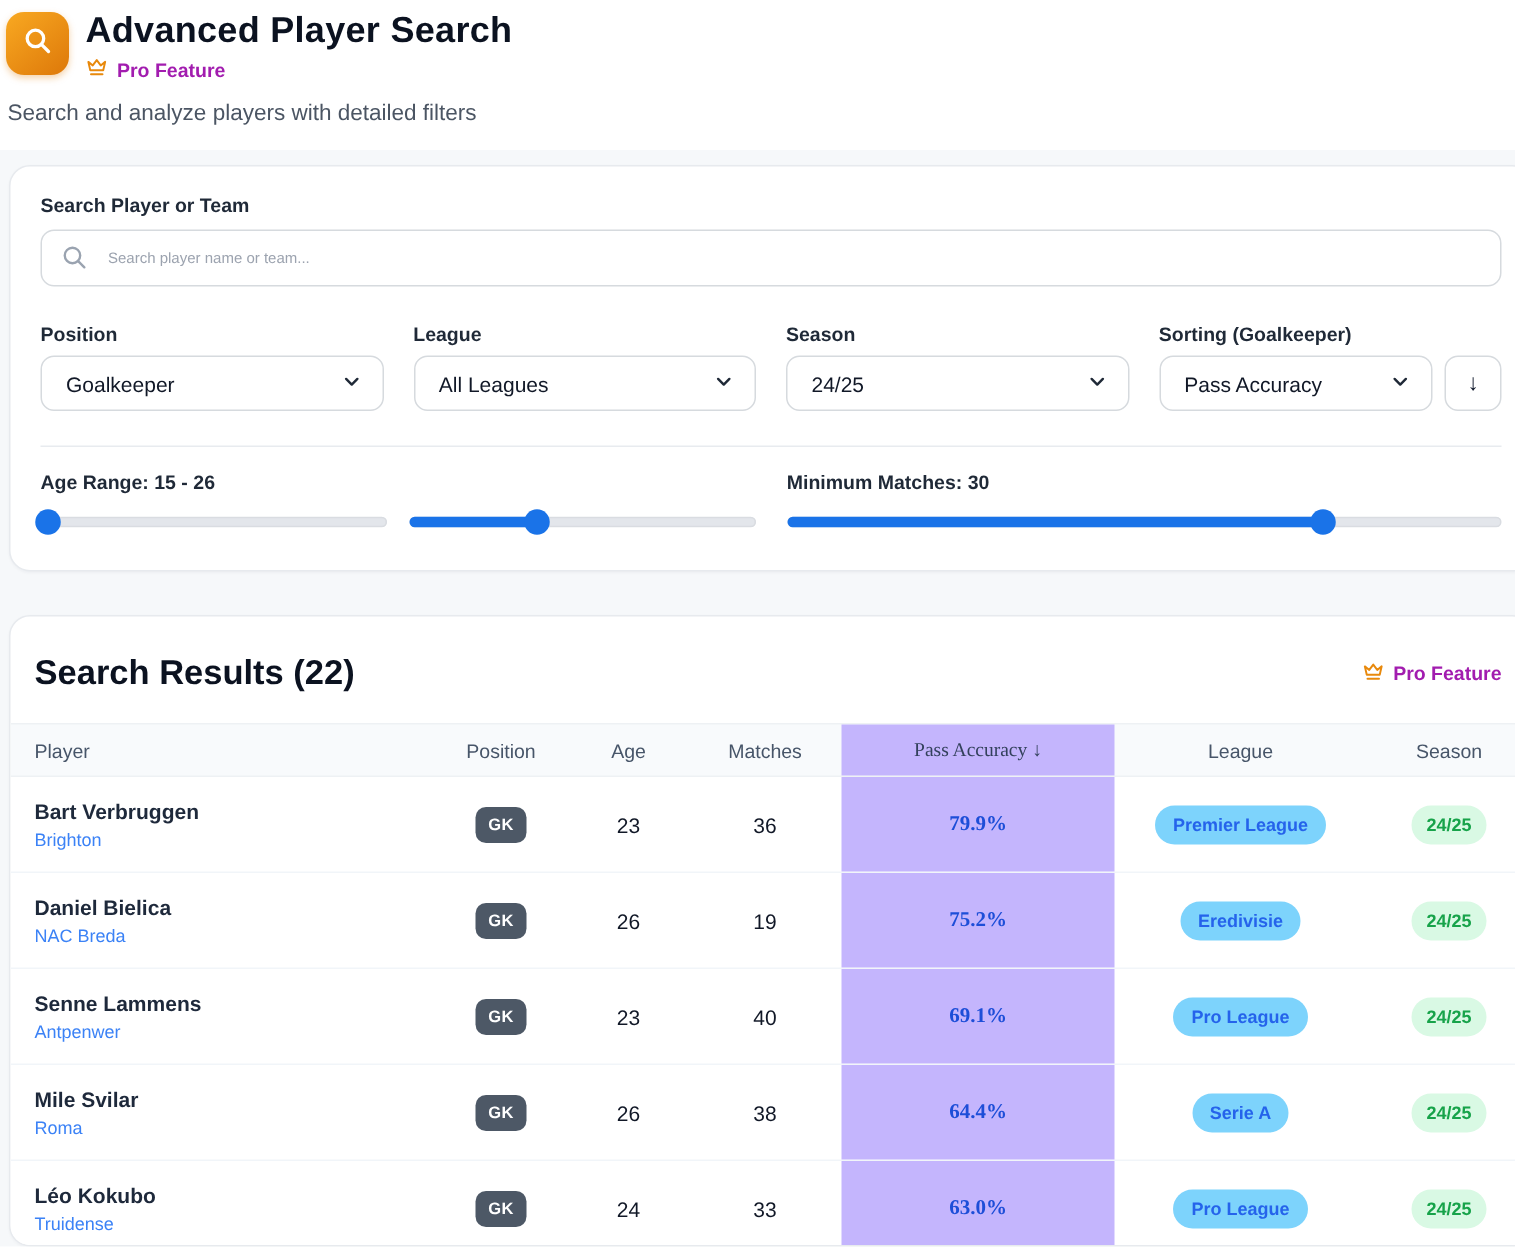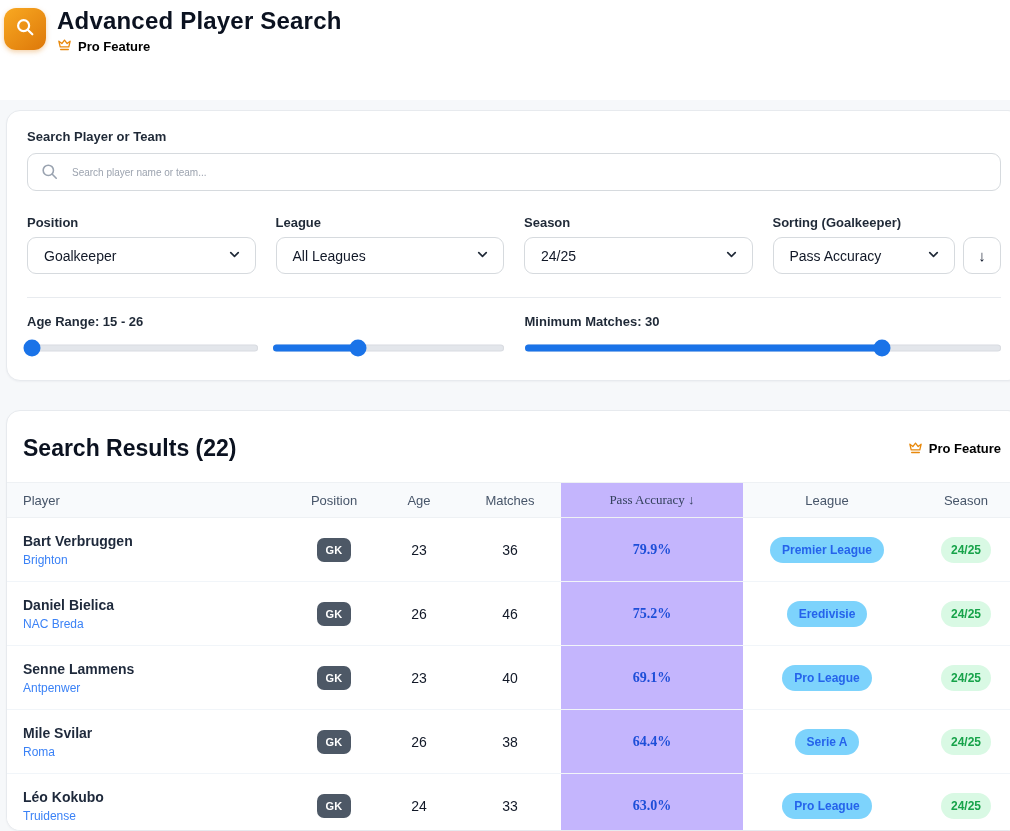--- a/index.html
+++ b/index.html
@@ -8,21 +8,21 @@
 
   
   .page-header { background:#ffffff; height:100px; padding:8px 16px 0 4px; }
   .header-top { display:flex; align-items:flex-start; gap:11px; }
   .app-icon { width:42px; height:42px; border-radius:12px; flex:0 0 auto;
     background:linear-gradient(140deg,#f6a41f 10%,#e07d0c 90%);
     display:flex; align-items:center; justify-content:center;
     box-shadow:0 2px 5px rgba(224,125,12,.35); }
   .page-title { font-size:24px; font-weight:800; color:#0b1220; letter-spacing:.2px; line-height:1.1; }
   .pro-badge { display:flex; align-items:center; gap:6px; margin-top:4px;
-    color:#000000; font-size:13px; font-weight:700; }
+    color:#a21caf; font-size:13px; font-weight:700; }
   .page-subtitle { margin-top:13px; margin-left:1px; font-size:15px; color:#4b5563; }
 
   
   .content { background:#f6f8fa; height:731px; padding:10px 0 0 6px; }
   .card { width:1016px; background:#fff; border:1px solid #e7eaee; border-radius:14px;
     box-shadow:0 1px 2px rgba(15,23,42,.04); }
 
   
   .filter-card { height:271px; padding:18px 20px 0 20px; }
   .field-label { font-size:13px; font-weight:700; color:#1f2937; }
@@ -101,20 +101,21 @@
         <span>
           <svg width="15" height="13" viewBox="0 0 24 22" fill="none" stroke="#e8890c" stroke-width="2.2" stroke-linejoin="round" stroke-linecap="round">
             <path d="M2.5 5.5 L7.5 9.5 L12 3.5 L16.5 9.5 L21.5 5.5 L19.3 15 H4.7 Z"></path>
               <path d="M5.5 19.5 H18.5"></path>
           </svg>
         </span>
         <span>Pro Feature</span>
       </div>
     </div>
   </div>
+  <div class="page-subtitle">Search and analyze players with detailed filters</div>
 </div>
 
 <div class="content">
 
   <div class="card filter-card">
     <div class="field-label">Search Player or Team</div>
     <div class="search-wrap">
       <span class="input-search-icon">
         <svg width="19" height="19" viewBox="0 0 24 24" fill="none" stroke="#9aa3b0" stroke-width="2" stroke-linecap="round">
           <circle cx="10.5" cy="10.5" r="6.5"></circle>
@@ -252,21 +253,21 @@
         </div>
         <div class="trow">
           <div class="cell player-cell">
             <div class="pname">Daniel Bielica</div>
             <div class="pteam">NAC Breda</div>
           </div>
           <div class="cell">
             <span class="gk-badge">GK</span>
           </div>
           <div class="cell num">26</div>
-          <div class="cell num">46</div>
+          <div class="cell num">19</div>
           <div class="cell band">
             <span class="pa-value">75.2%</span>
           </div>
           <div class="cell">
             <span class="league-pill">Eredivisie</span>
           </div>
           <div class="cell">
             <span class="season-pill">24/25</span>
           </div>
         </div>

